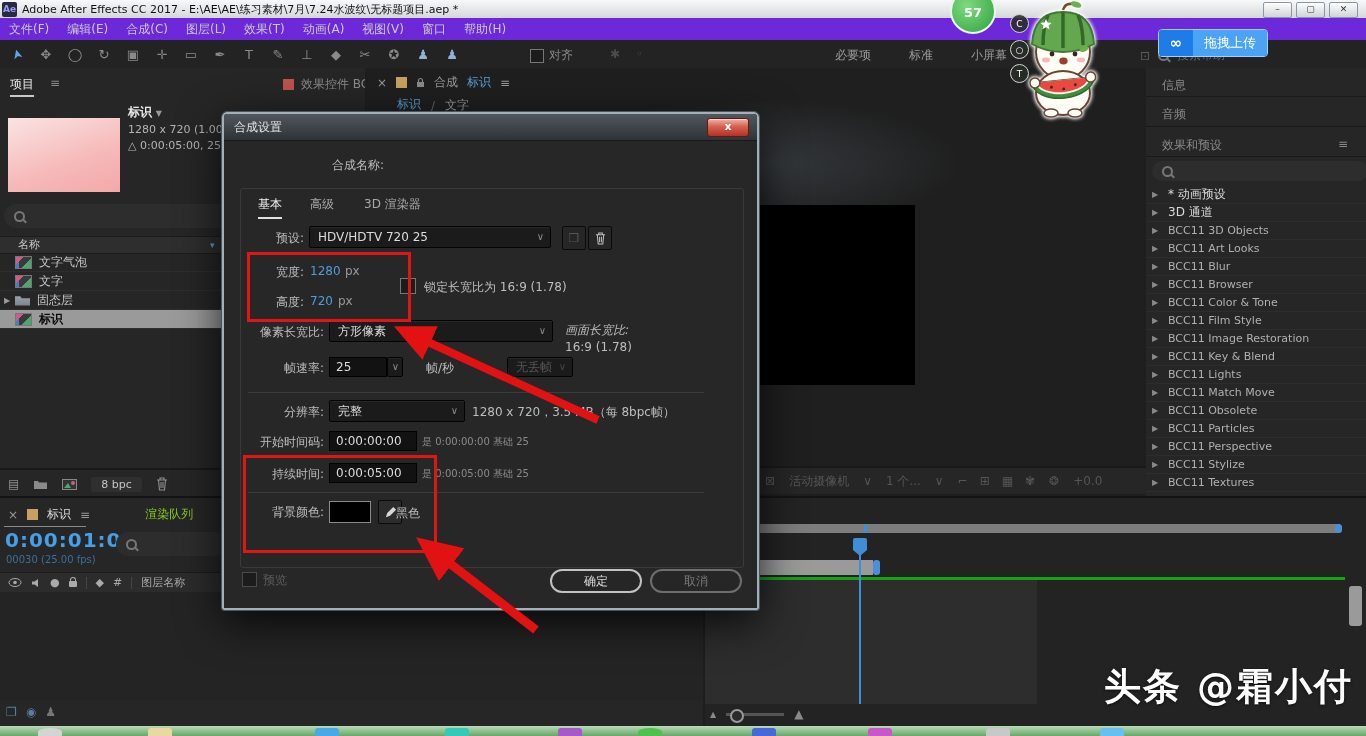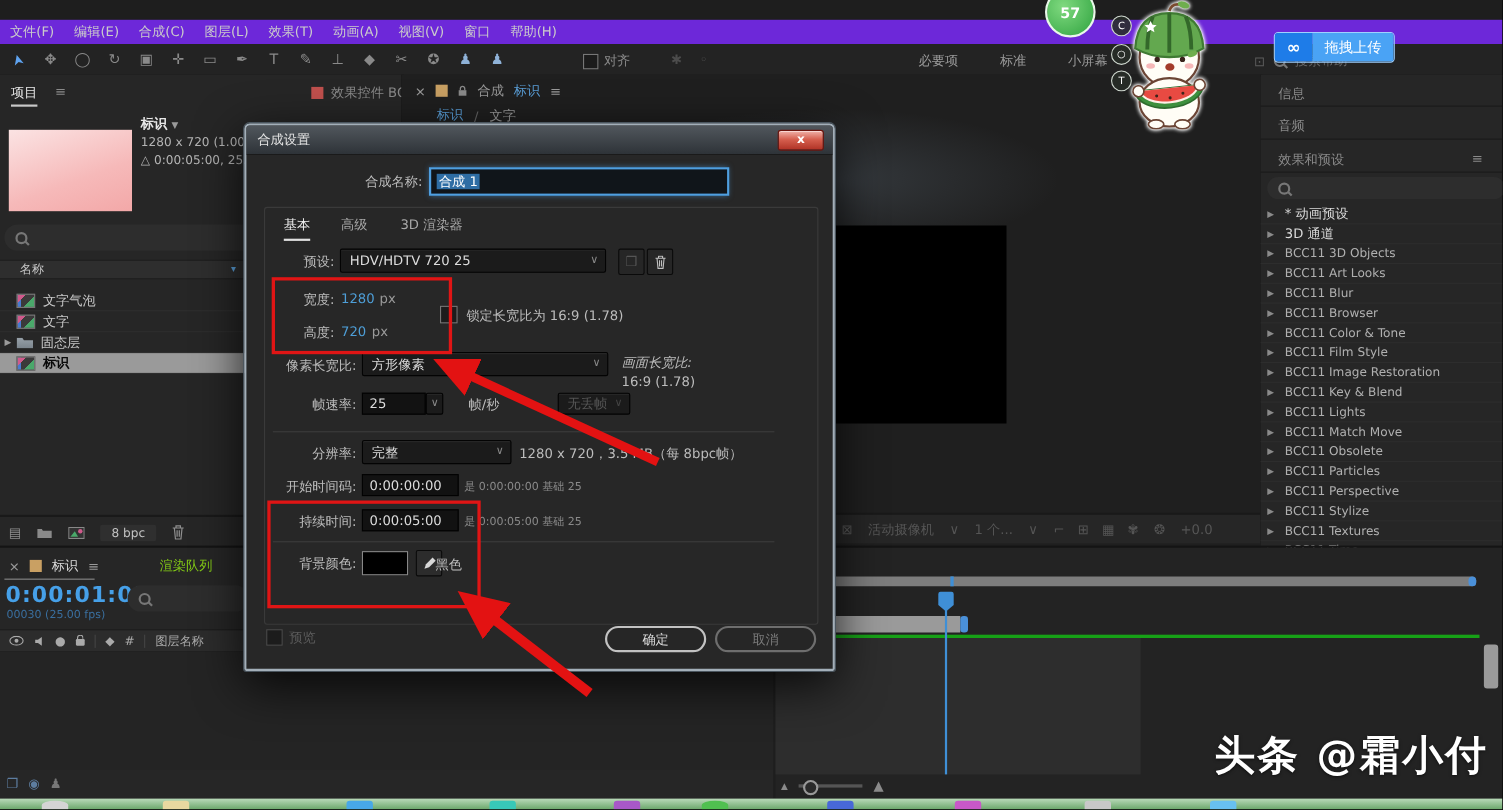--- a/index.html
+++ b/index.html
@@ -46,21 +46,21 @@
   .thumb{position:absolute;left:8px;top:50px;width:112px;height:74px;
     background:linear-gradient(160deg,#fbe3e3 0%,#f6b9b9 60%,#f3a8a8 100%);}
   .pinfo{position:absolute;left:128px;top:36px;line-height:16px;}
   .pinfo .nm{color:#e8e8e8;font-weight:bold;}
   .pinfo .dim{color:#b4b4b4;font-size:11px;}
   .searchbox{background:#2d2d2d;border-radius:12px;display:flex;align-items:center;padding-left:10px;gap:6px;}
   .namehdr{position:absolute;left:0;top:168px;width:365px;height:16px;background:#2e2e2e;
     border-top:1px solid #1c1c1c;border-bottom:1px solid #1c1c1c;color:#c8c8c8;font-size:11px;line-height:16px;}
   .namehdr em{font-style:normal;position:absolute;left:18px;}
   .namehdr .sort{position:absolute;left:210px;color:#5a9fd8;font-size:9px;}
-  .plist{position:absolute;left:0;top:196px;width:365px;}
+  .plist{position:absolute;left:0;top:185px;width:365px;}
   .prow{height:18px;display:flex;align-items:center;padding-left:4px;border-bottom:1px solid #2e2e2e;color:#c8c8c8;}
   .prow .twirl{width:11px;font-size:8px;color:#9a9a9a;visibility:hidden;}
   .prow.folder .twirl{visibility:visible;}
   .prow .icn{width:15px;height:11px;margin-right:7px;}
   .prow .comp-ic{background:#3a3a3a;border:1px solid #777;
     background-image:linear-gradient(135deg,#d05a8c 30%,transparent 30%),linear-gradient(-45deg,#4aa86a 35%,transparent 35%),linear-gradient(90deg,#4a7ad0 20%,transparent 20%);}
   .prow .fold-ic{display:none;background:linear-gradient(#9aa4ac,#7a848c);clip-path:polygon(0 15%,35% 15%,45% 35%,100% 35%,100% 100%,0 100%);}
   .prow.folder .fold-ic{display:block;}
   .prow.selected{background:#9a9a9a;color:#0a0a0a;font-weight:bold;}
   .pbottom{position:absolute;left:0;top:400px;width:365px;height:28px;border-top:2px solid #191919;
@@ -176,20 +176,29 @@
   .watermark{position:absolute;left:1104px;top:662px;z-index:45;color:#fff;font-size:37px;font-weight:bold;
     letter-spacing:2px;text-shadow:0 1px 3px rgba(0,0,0,.6);white-space:nowrap;}
   .taskbar{position:absolute;left:0;top:726px;width:1366px;height:10px;background:linear-gradient(#b9dab9,#69a669);z-index:58;}
   .taskbar span{position:absolute;bottom:0;width:24px;height:8px;border-radius:3px 3px 0 0;}
 </style>
 </head>
 <body>
 
 <div class="screen">
 
+  <div class="titlebar">
+    <div class="ae-logo">Ae</div>
+    <div class="titletext">Adobe After Effects CC 2017 - E:\AE\AE\练习素材\7月\7.24水波纹\无标题项目.aep *</div>
+    <div class="winbtns">
+      <span class="winbtn">–</span>
+      <span class="winbtn">▢</span>
+      <span class="winbtn">✕</span>
+    </div>
+  </div>
 
   <div class="menubar">
 
   <span>文件(F)</span>
       <span>编辑(E)</span>
       <span>合成(C)</span>
       <span>图层(L)</span>
       <span>效果(T)</span>
       <span>动画(A)</span>
       <span>视图(V)</span>
@@ -509,21 +518,20 @@
         </span>
       <span style="font-size:12px;">▲</span>
     </div>
   </div>
 
   <div class="dialog">
     <div class="dlg-title">合成设置</div>
     <div class="dlg-close">x</div>
 
     <span class="dlabel" style="left:20px;top:43px;width:140px;">合成名称:</span>
-    <div class="namefield"><span class="sel">合成 1</span></div>
 
     <div class="groupbox"></div>
     <span class="dtab active" style="left:34px;top:82px;">基本</span>
     <span class="dtab" style="left:86px;top:82px;">高级</span>
     <span class="dtab" style="left:140px;top:82px;">3D 渲染器</span>
 
     <span class="dlabel" style="left:0;top:116px;width:80px;">预设:</span>
     <div class="dd" style="left:85px;top:112px;width:232px;height:20px;">
       <span>HDV/HDTV 720 25</span><span class="caret">∨</span>
     </div>

